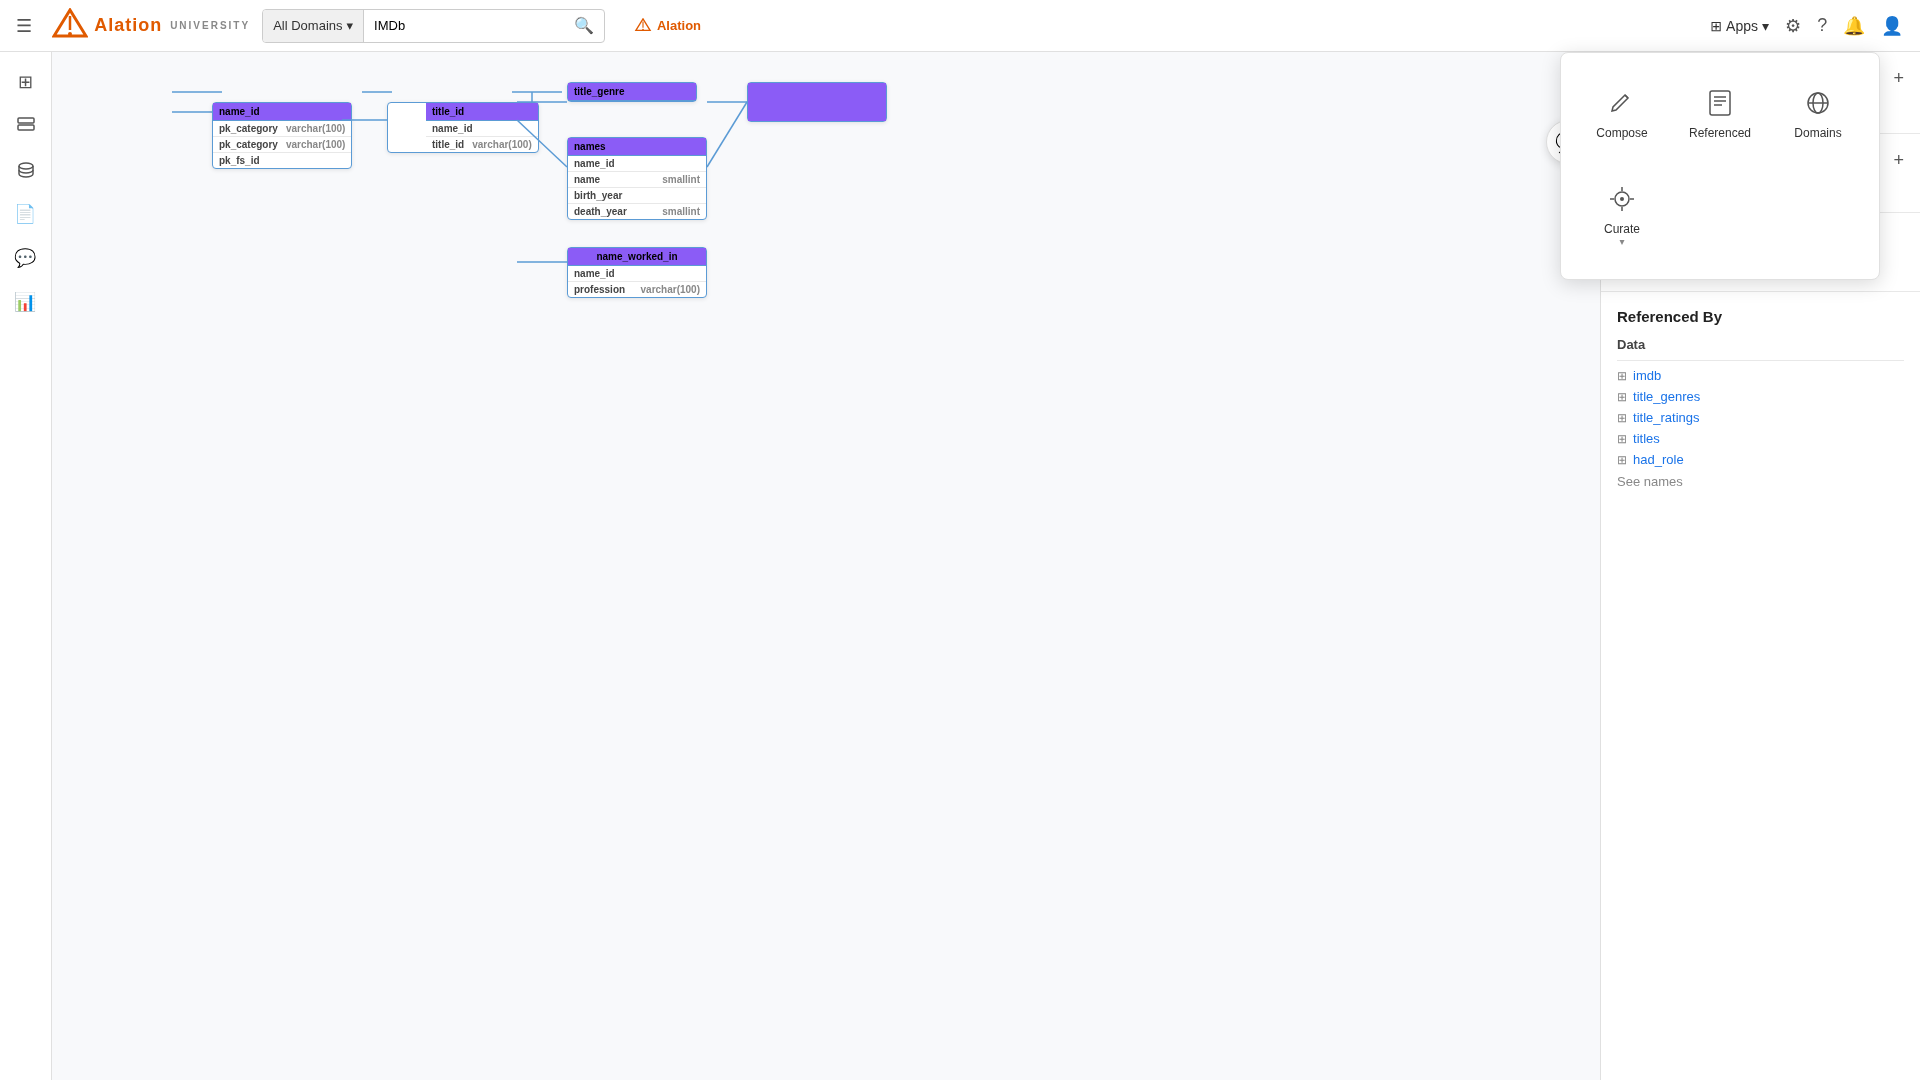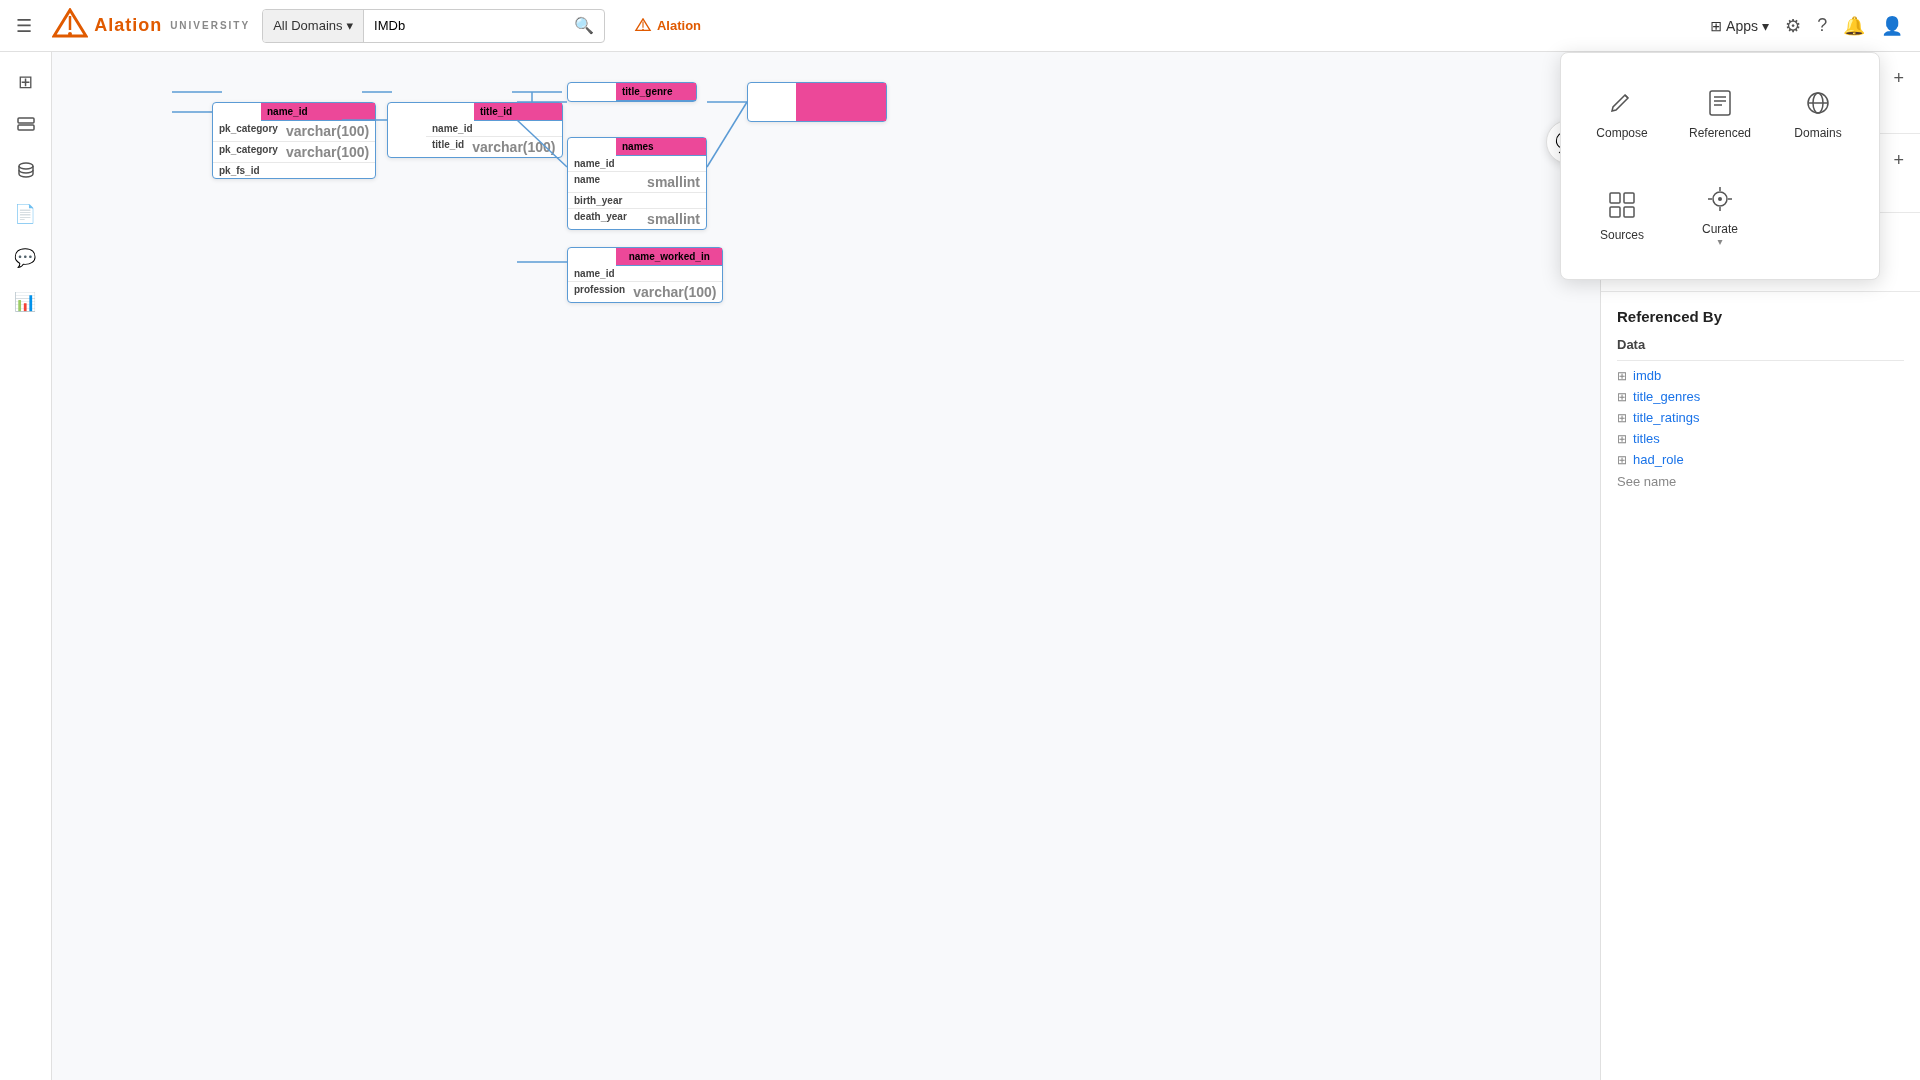--- a/index.html
+++ b/index.html
@@ -48,24 +48,24 @@
       position: fixed; top: 52px; left: 52px; right: 320px; bottom: 0;
       background: #fff; overflow: auto;
     }
     .diagram-area {
       width: 100%; height: 100%; position: relative; background: #f8f9fb;
     }
     .erd-table {
       position: absolute; background: #fff; border: 1px solid #5b9bd5; border-radius: 4px;
       font-size: 10px; min-width: 120px; box-shadow: 0 1px 4px rgba(0,0,0,0.1);
     }
-    .erd-table-header { background: #ec4899; padding: 3px 6px; font-weight: 600; font-size: 10px; border-bottom: 1px solid #5b9bd5; margin-left: 48px; }
+    .erd-table-header { background: #8b5cf6; padding: 3px 6px; font-weight: 600; font-size: 10px; border-bottom: 1px solid #5b9bd5; }
     .erd-table-row { padding: 2px 6px; display: flex; justify-content: space-between; border-bottom: 1px solid #e8e8e8; color: #444; font-weight: bold; }
     .erd-table-row:last-child { border-bottom: none; }
-    .erd-type { color: #888; margin-left: 8px; font-size: 14px; }
+    .erd-type { color: #888; margin-left: 8px; font-size: 10px; }
 
     
     .erd-svg { position: absolute; top: 0; left: 0; pointer-events: none; }
 
     
     .right-sidebar {
       position: fixed; top: 52px; right: 0; bottom: 0; width: 320px;
       background: #fff; border-left: 1px solid #e0e0e0;
       overflow-y: auto; padding: 0;
     }
@@ -332,21 +332,21 @@
       <span>title_ratings</span>
     </div>
     <div class="ref-item">
       <span class="ref-icon">⊞</span>
       <span>titles</span>
     </div>
     <div class="ref-item">
       <span class="ref-icon">⊞</span>
       <span>had_role</span>
     </div>
-    <div class="see-more">See name</div>
+    <div class="see-more">See names</div>
   </div>
 
 </aside>
 
 <div class="apps-dropdown">
 
   <div class="app-item">
     <span class="app-icon">
       <svg width="32" height="32" viewBox="0 0 32 32" fill="none">
         <path d="M6 24l4-1 12-12-3-3L7 20l-1 4z" stroke="#555" stroke-width="1.5" fill="none"></path>
@@ -370,31 +370,20 @@
     <span class="app-icon">
       <svg width="32" height="32" viewBox="0 0 32 32" fill="none">
         <circle cx="16" cy="16" r="10" stroke="#555" stroke-width="1.5"></circle>
         <ellipse cx="16" cy="16" rx="5" ry="10" stroke="#555" stroke-width="1.5"></ellipse>
         <line x1="6" y1="16" x2="26" y2="16" stroke="#555" stroke-width="1.5"></line>
       </svg>
     </span>
     <span class="app-label">Domains</span>
   </div>
 
-  <div class="app-item">
-    <span class="app-icon">
-      <svg width="32" height="32" viewBox="0 0 32 32" fill="none">
-        <rect x="4" y="4" width="10" height="10" rx="1" stroke="#555" stroke-width="1.5"></rect>
-        <rect x="18" y="4" width="10" height="10" rx="1" stroke="#555" stroke-width="1.5"></rect>
-        <rect x="4" y="18" width="10" height="10" rx="1" stroke="#555" stroke-width="1.5"></rect>
-        <rect x="18" y="18" width="10" height="10" rx="1" stroke="#555" stroke-width="1.5"></rect>
-      </svg>
-    </span>
-    <span class="app-label">Sources</span>
-  </div>
 
   <div class="app-item">
     <span class="app-icon">
       <svg width="32" height="32" viewBox="0 0 32 32" fill="none">
         <circle cx="16" cy="16" r="7" stroke="#555" stroke-width="1.5"></circle>
         <circle cx="16" cy="16" r="2" fill="#555"></circle>
         <line x1="16" y1="4" x2="16" y2="8" stroke="#555" stroke-width="1.5"></line>
         <line x1="16" y1="24" x2="16" y2="28" stroke="#555" stroke-width="1.5"></line>
         <line x1="4" y1="16" x2="8" y2="16" stroke="#555" stroke-width="1.5"></line>
         <line x1="24" y1="16" x2="28" y2="16" stroke="#555" stroke-width="1.5"></line>

